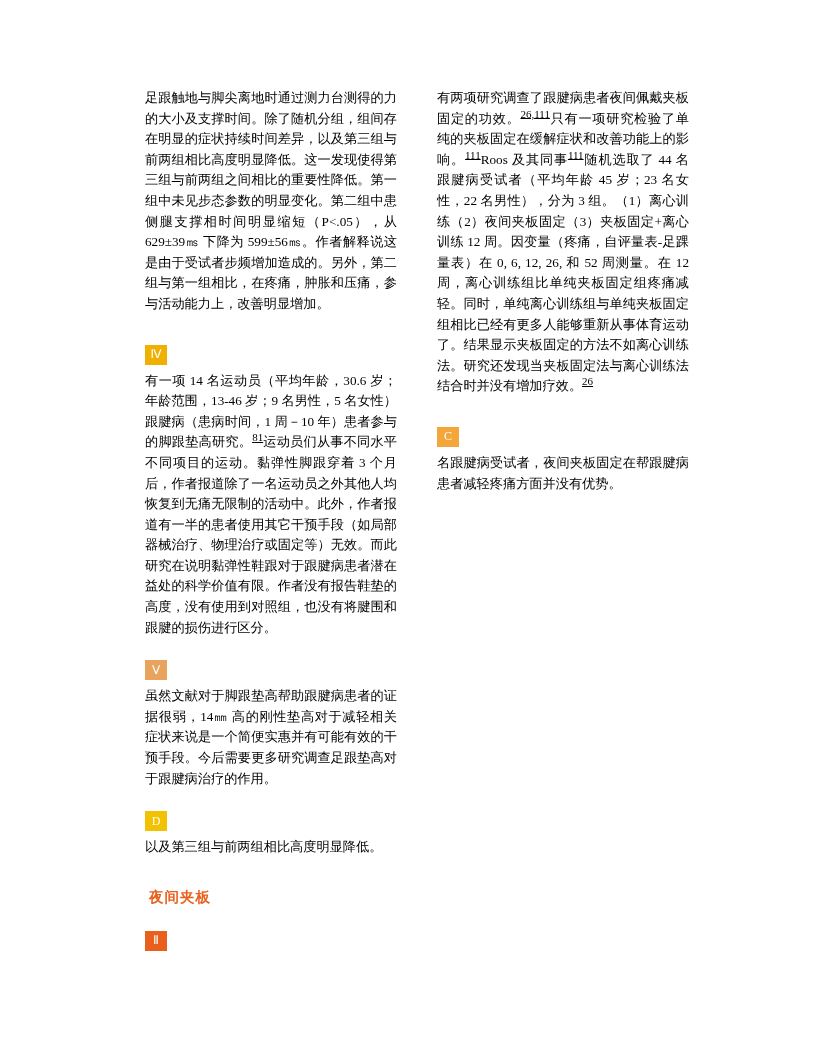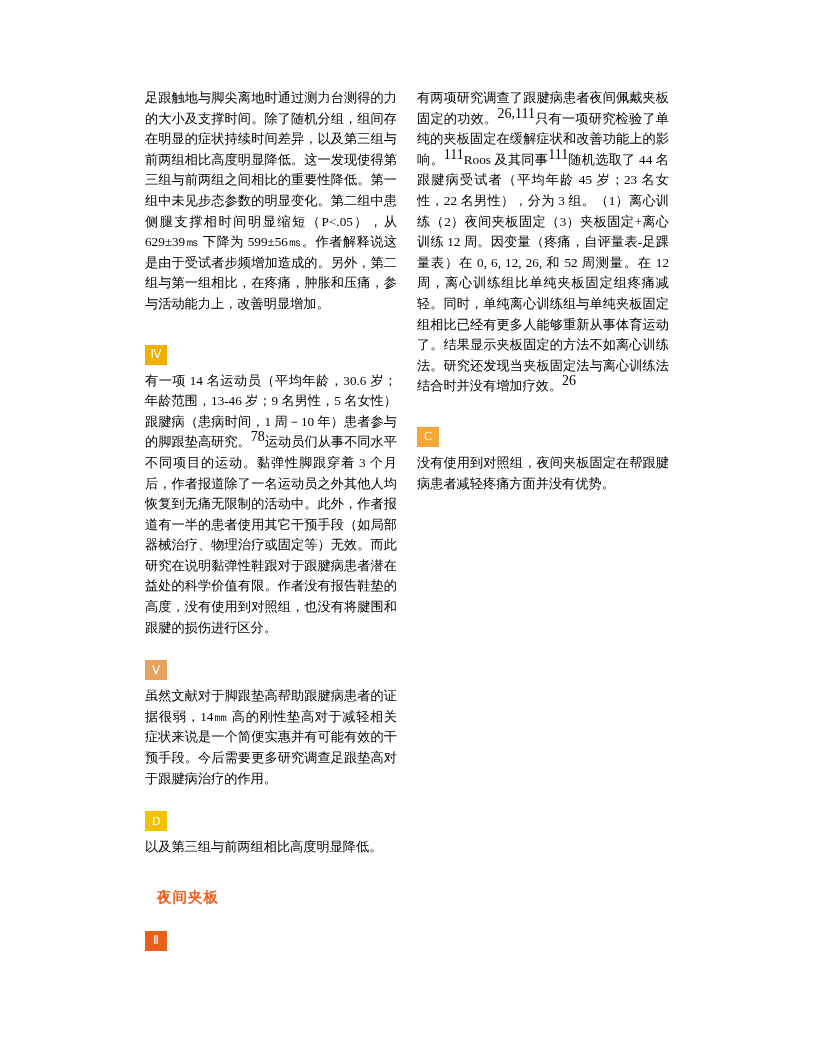--- a/index.html
+++ b/index.html
@@ -16,39 +16,40 @@
   .page {
     position: relative;
     width: 816px;
     height: 1056px;
     box-sizing: border-box;
     padding: 88px 120px 60px 145px;
   }
   .columns {
     display: flex;
     flex-direction: row;
-    gap: 20px;
+    gap: 40px;
     align-items: flex-start;
   }
   .col {
     width: 252px;
     flex: 0 0 252px;
   }
   p.body {
     margin: 0 0 0 0;
     font-size: 13.2px;
     line-height: 20.6px;
     text-align: justify;
     text-justify: inter-ideograph;
     letter-spacing: 0px;
   }
   .sup {
-    font-size: 14px;
+    font-size: 11px;
     vertical-align: super;
     line-height: 0;
+    text-decoration: underline;
   }
   .block {
     margin-bottom: 0;
   }
   .gap-sm { height: 14px; }
   .gap-md { height: 22px; }
   .gap-lg { height: 30px; }
 
   .tag {
     width: 22px;
@@ -65,41 +66,41 @@
   .tag-iv { background: #f0b000; }
   .tag-v  { background: #e8a35c; }
   .tag-d  { background: #f2c200; }
   .tag-ii { background: #e8601c; }
   .tag-c  { background: #f3a63a; }
 
   .section-title {
     font-size: 14.5px;
     color: #e8601c;
     font-weight: bold;
-    margin: 0 0 10px 12px;
+    margin: 0 0 10px 4px;
     letter-spacing: 1px;
   }
 </style>
 </head>
 <body>
 
 <div class="page">
   <div class="columns">
 
     <div class="col">
 
       <div class="block">
         <p class="body">足跟触地与脚尖离地时通过测力台测得的力的大小及支撑时间。除了随机分组，组间存在明显的症状持续时间差异，以及第三组与前两组相比高度明显降低。这一发现使得第三组与前两组之间相比的重要性降低。第一组中未见步态参数的明显变化。第二组中患侧腿支撑相时间明显缩短（P&lt;.05），从 629±39㎳ 下降为 599±56㎳。作者解释说这是由于受试者步频增加造成的。另外，第二组与第一组相比，在疼痛，肿胀和压痛，参与活动能力上，改善明显增加。</p>
       </div>
 
       <div class="gap-lg"></div>
 
       <div class="block">
         <div class="tag tag-iv">Ⅳ</div>
-        <p class="body"><span>有一项 14 名运动员（平均年龄，30.6 岁；年龄范围，13-46 岁；9 名男性，5 名女性）跟腱病（患病时间，1 周－10 年）患者参与的脚跟垫高研究。</span><span class="sup">78</span><span>运动员们从事不同水平不同项目的运动。黏弹性脚跟穿着 3 个月后，作者报道除了一名运动员之外其他人均恢复到无痛无限制的活动中。此外，作者报道有一半的患者使用其它干预手段（如局部器械治疗、物理治疗或固定等）无效。而此研究在说明黏弹性鞋跟对于跟腱病患者潜在益处的科学价值有限。作者没有报告鞋垫的高度，没有使用到对照组，也没有将腱围和跟腱的损伤进行区分。</span></p>
+        <p class="body"><span>有一项 14 名运动员（平均年龄，30.6 岁；年龄范围，13-46 岁；9 名男性，5 名女性）跟腱病（患病时间，1 周－10 年）患者参与的脚跟垫高研究。</span><span class="sup">81</span><span>运动员们从事不同水平不同项目的运动。黏弹性脚跟穿着 3 个月后，作者报道除了一名运动员之外其他人均恢复到无痛无限制的活动中。此外，作者报道有一半的患者使用其它干预手段（如局部器械治疗、物理治疗或固定等）无效。而此研究在说明黏弹性鞋跟对于跟腱病患者潜在益处的科学价值有限。作者没有报告鞋垫的高度，没有使用到对照组，也没有将腱围和跟腱的损伤进行区分。</span></p>
       </div>
 
       <div class="gap-md"></div>
 
       <div class="block">
         <div class="tag tag-v">Ⅴ</div>
         <p class="body">虽然文献对于脚跟垫高帮助跟腱病患者的证据很弱，14㎜ 高的刚性垫高对于减轻相关症状来说是一个简便实惠并有可能有效的干预手段。今后需要更多研究调查足跟垫高对于跟腱病治疗的作用。</p>
       </div>
 
       <div class="gap-md"></div>
@@ -126,19 +127,19 @@
     <div class="col">
 
       <div class="block">
         <p class="body"><span>有两项研究调查了跟腱病患者夜间佩戴夹板固定的功效。</span><span class="sup">26,111</span><span>只有一项研究检验了单纯的夹板固定在缓解症状和改善功能上的影响。</span><span class="sup">111</span><span>Roos 及其同事</span><span class="sup">111</span><span>随机选取了 44 名跟腱病受试者（平均年龄 45 岁；23 名女性，22 名男性），分为 3 组。（1）离心训练（2）夜间夹板固定（3）夹板固定+离心训练 12 周。因变量（疼痛，自评量表-足踝量表）在 0, 6, 12, 26, 和 52 周测量。在 12 周，离心训练组比单纯夹板固定组疼痛减轻。同时，单纯离心训练组与单纯夹板固定组相比已经有更多人能够重新从事体育运动了。结果显示夹板固定的方法不如离心训练法。研究还发现当夹板固定法与离心训练法结合时并没有增加疗效。</span><span class="sup">26</span></p>
       </div>
 
       <div class="gap-lg"></div>
 
       <div class="block">
         <div class="tag tag-c">C</div>
-        <p class="body">没有使用到对照组，夜间夹板固定在帮跟腱病患者减轻疼痛方面并没有优势。</p>
+        <p class="body">名跟腱病受试者，夜间夹板固定在帮跟腱病患者减轻疼痛方面并没有优势。</p>
       </div>
 
     </div>
 
   </div>
 </div>
 
 </body></html>

